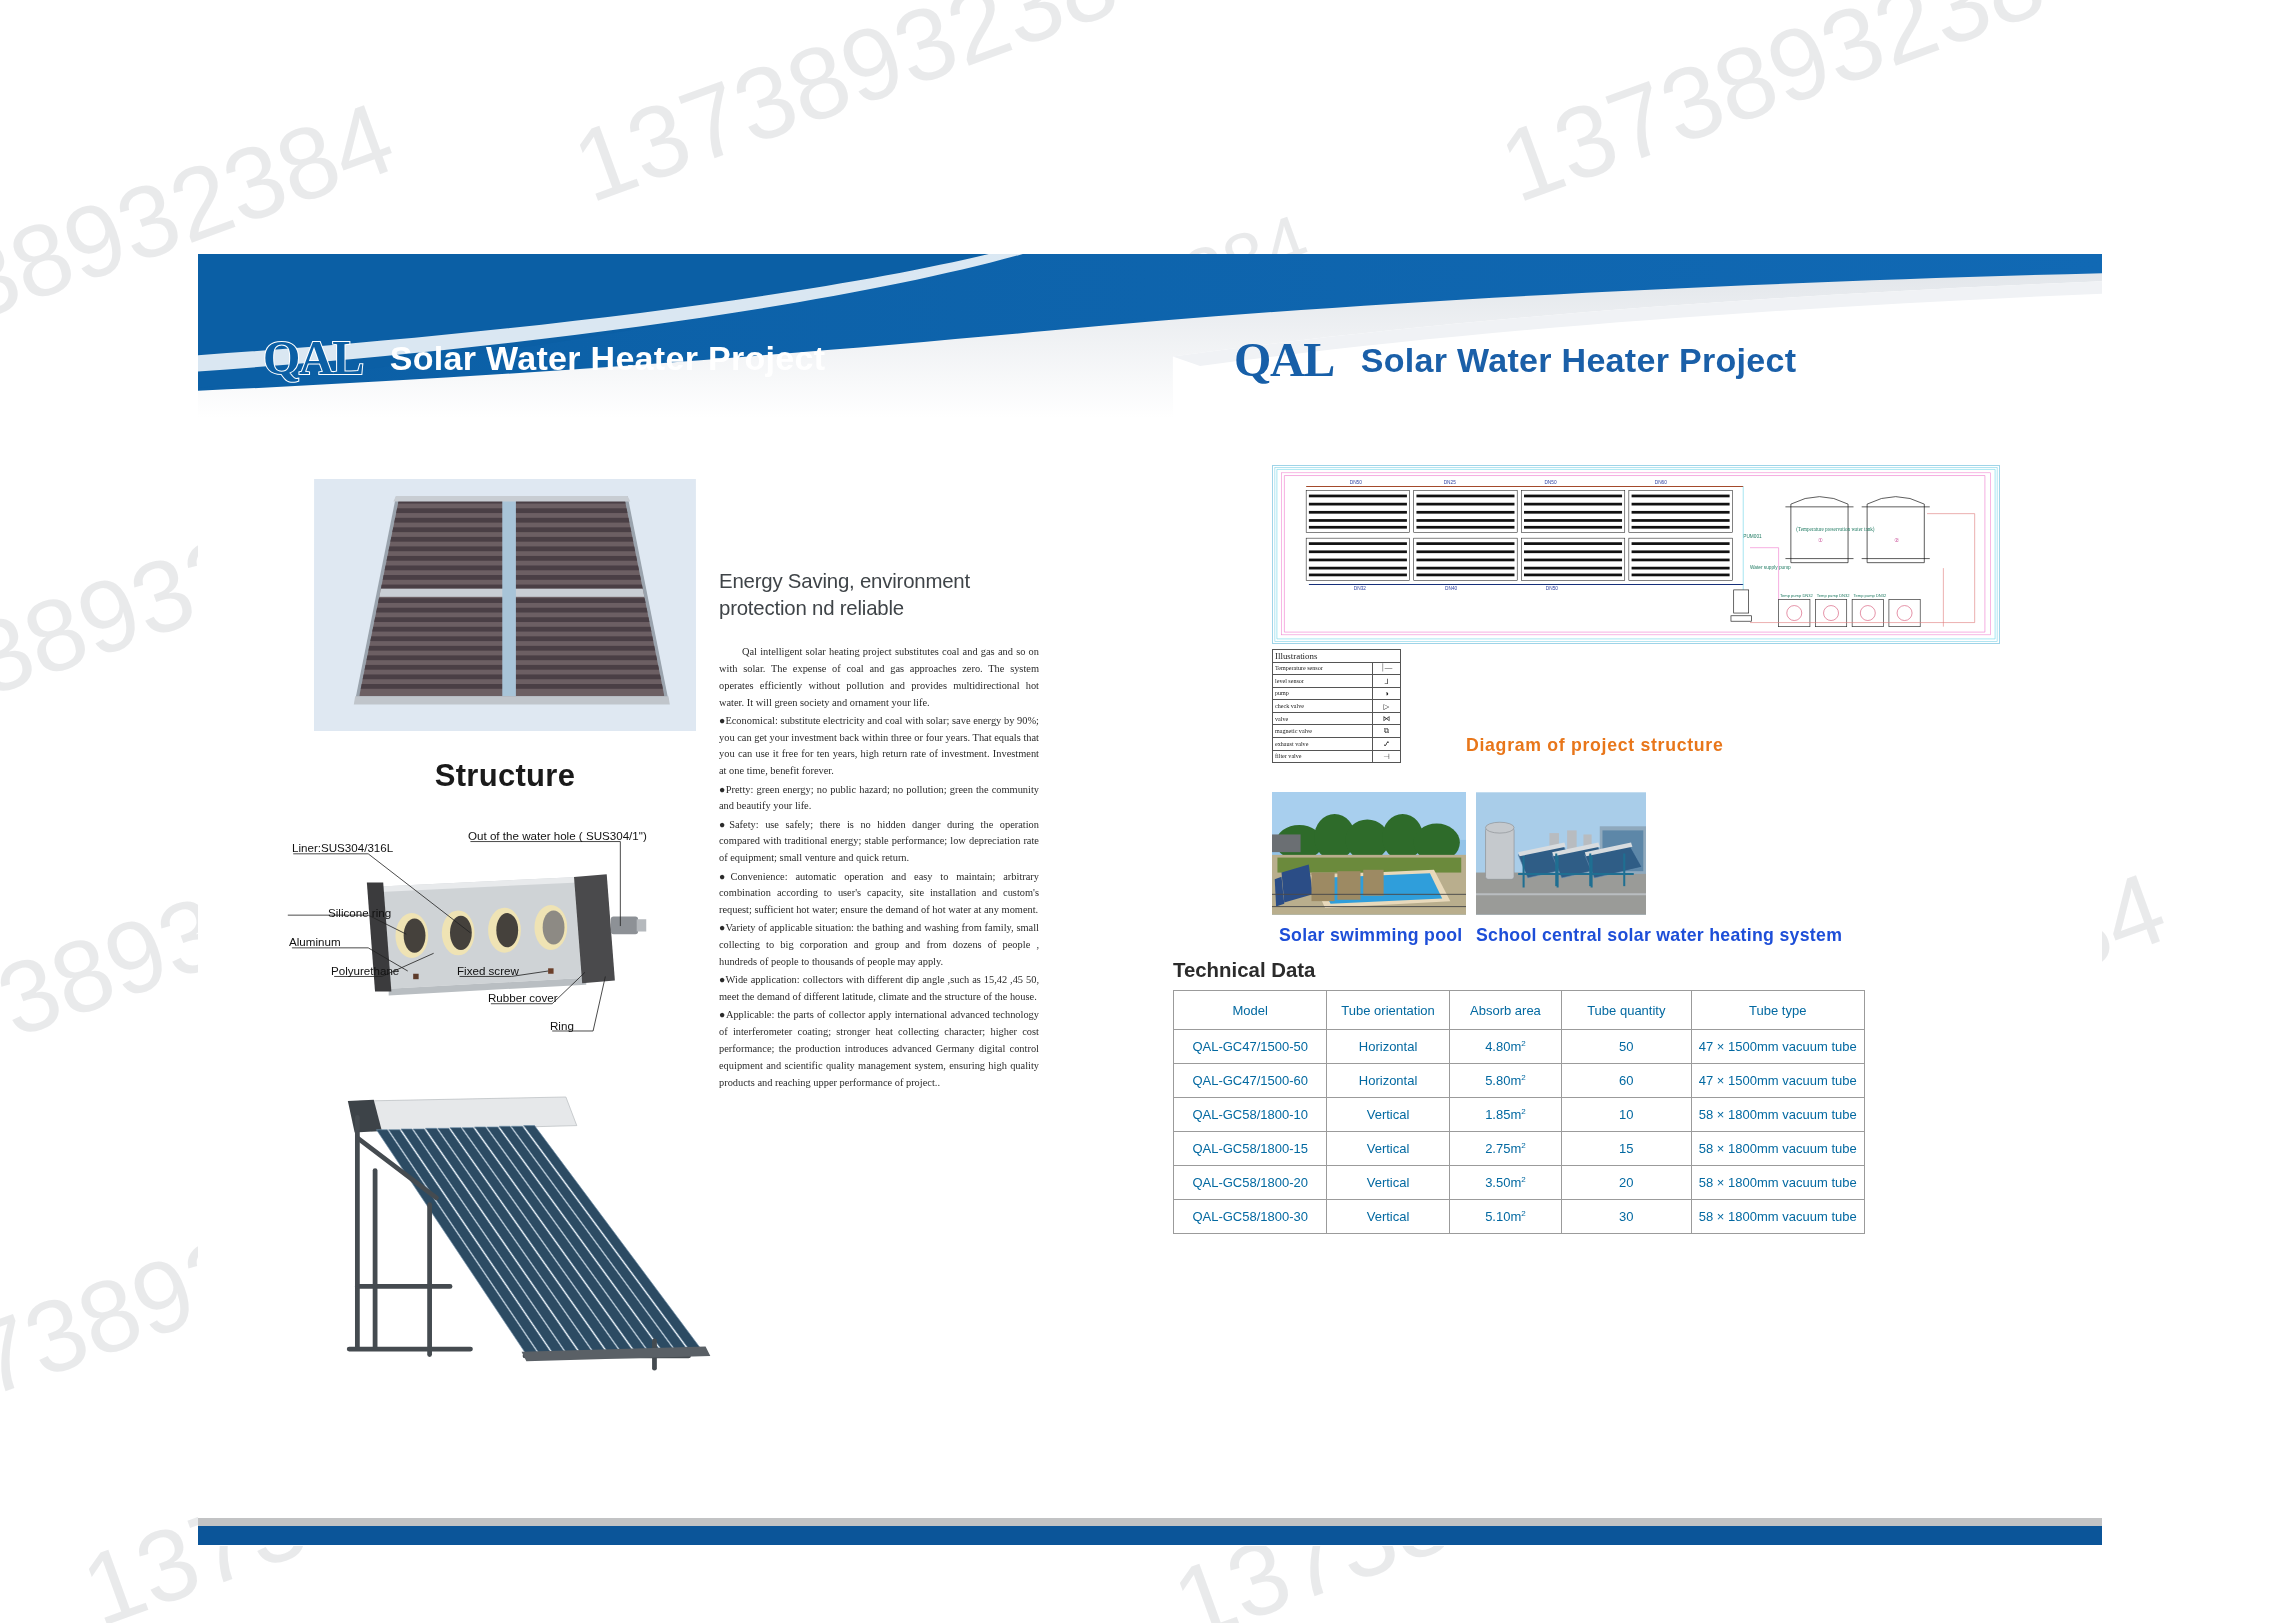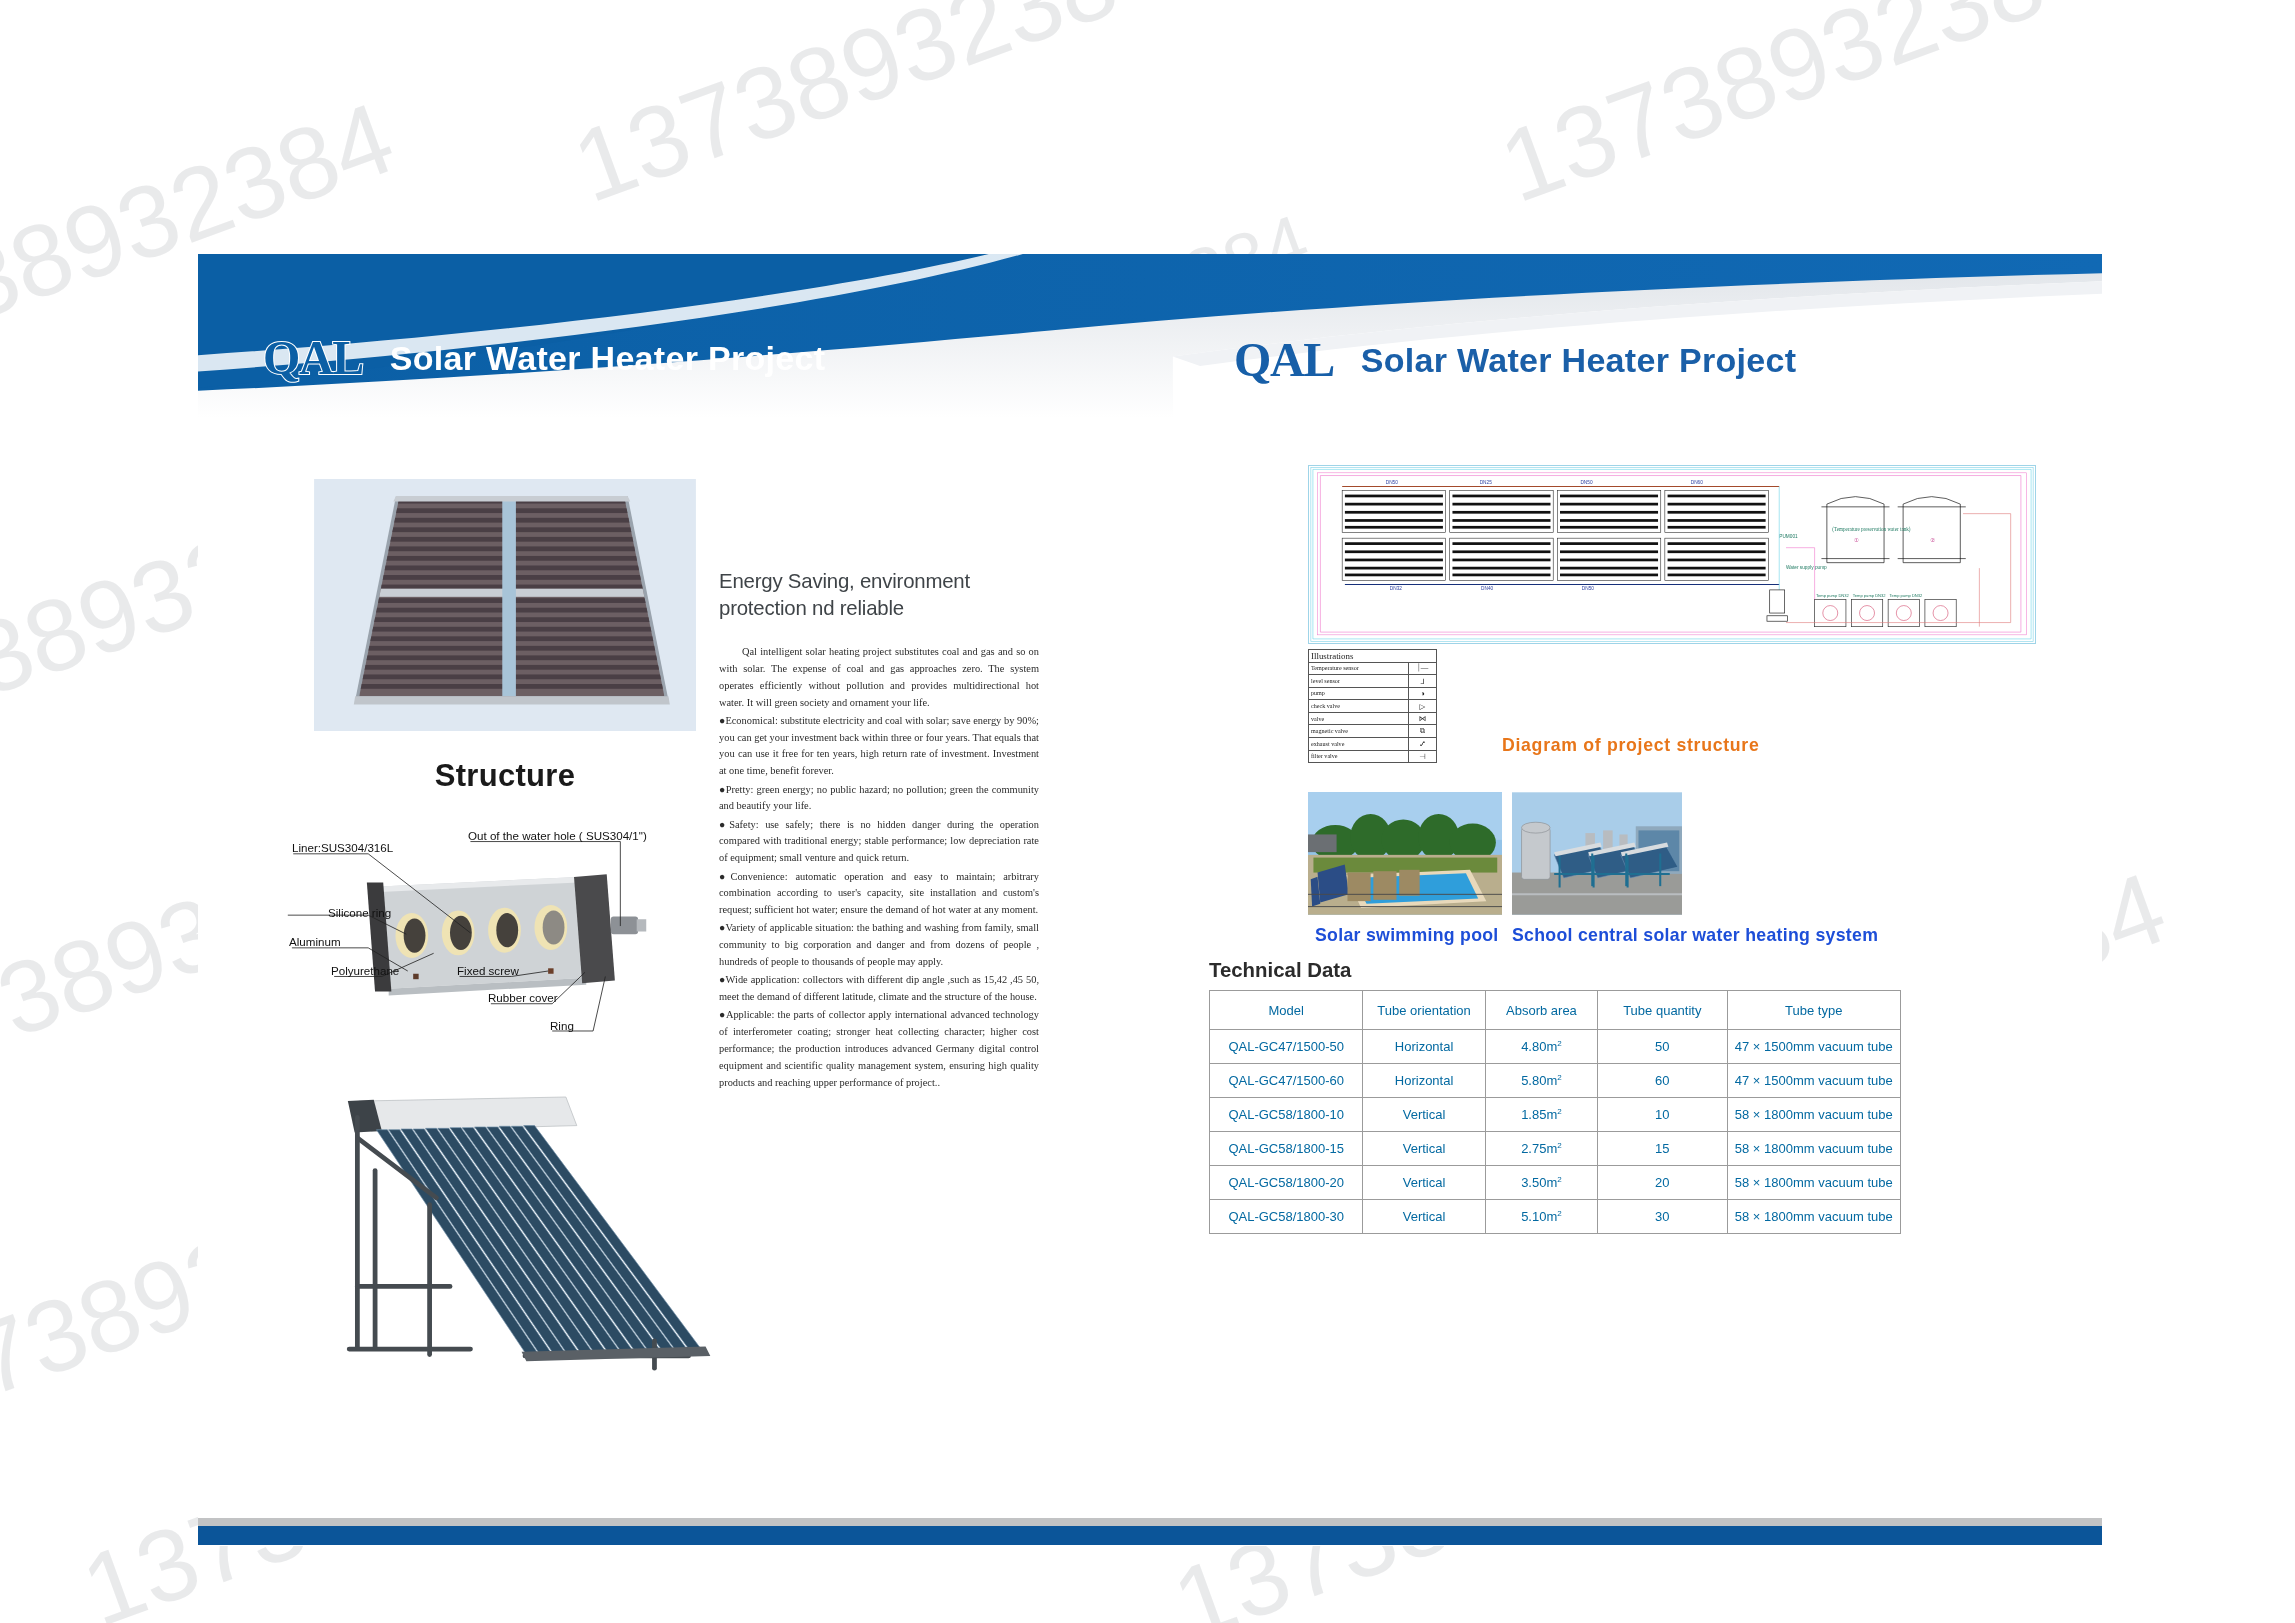--- a/index.html
+++ b/index.html
@@ -70,21 +70,21 @@
     letter-spacing:-0.2px;margin-bottom:23px;
   }
   .body p{
     font-family:"Liberation Serif",serif;
     font-size:10.4px;line-height:1.62;color:#2b2b2b;margin:0 0 1.4px 0;
     text-align:justify;
   }
   .body p.first{text-indent:23px;}
 
   
-  #rightpage{position:absolute;left:975px;top:0;width:929px;height:100%;margin-left:36px;}
+  #rightpage{position:absolute;left:975px;top:0;width:929px;height:100%;}
   #schematic{
     position:absolute;left:99px;top:211px;width:726px;height:177px;
     border:0.7px solid #9fd4e8;background:#ffffff;
   }
   #legend{
     position:absolute;left:99px;top:395px;width:129px;
     border:0.7px solid #555;border-collapse:collapse;background:#fff;
   }
   #legend td{border:0.7px solid #555;font-size:6.1px;color:#222;
     font-family:"Liberation Serif",serif;padding:0.7px 2px;height:10.2px;}
@@ -324,21 +324,21 @@
     <div class="lead">
       <div>Energy Saving, environment</div>
       <div>protection nd reliable</div>
     </div>
     <div class="body">
       <p class="first">Qal intelligent solar heating project substitutes coal and gas and so on with solar. The expense of coal and gas approaches zero. The system operates efficiently without pollution and provides multidirectional hot water. It will green society and ornament your life.</p>
       <p>●Economical: substitute electricity and coal with solar; save energy by 90%; you can get your investment back within three or four years. That equals that you can use it free for ten years, high return rate of investment. Investment at one time, benefit forever.</p>
       <p>●Pretty: green energy; no public hazard; no pollution; green the community and beautify your life.</p>
       <p>●Safety: use safely; there is no hidden danger during the operation compared with traditional energy; stable performance; low depreciation rate of equipment; small venture and quick return.</p>
       <p>●Convenience: automatic operation and easy to maintain; arbitrary combination according to user's capacity, site installation and custom's request; sufficient hot water; ensure the demand of hot water at any moment.</p>
-      <p>●Variety of applicable situation: the bathing and washing from family, small community to big corporation and danger and from dozens of people , hundreds of people to thousands of people may apply.</p>
+      <p>●Variety of applicable situation: the bathing and washing from family, small collecting to big corporation and group and from dozens of people , hundreds of people to thousands of people may apply.</p>
       <p>●Wide application: collectors with different dip angle ,such as 15,42 ,45 50, meet the demand of different latitude, climate and the structure of the house.</p>
       <p>●Applicable: the parts of collector apply international advanced technology of interferometer coating; stronger heat collecting character; higher cost performance; the production introduces advanced Germany digital control equipment and scientific quality management system, ensuring high quality products and reaching upper performance of project..</p>
     </div>
   </div>
 
   <div id="rightpage">
 
     <div id="schematic">
       <svg viewBox="0 0 1065 260" width="726" height="177">
         <rect x="2" y="2" width="1061" height="256" fill="#fff" stroke="#8ed8ea"></rect>

